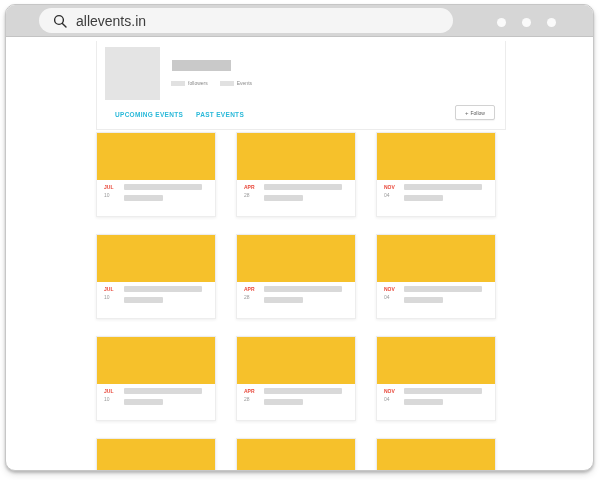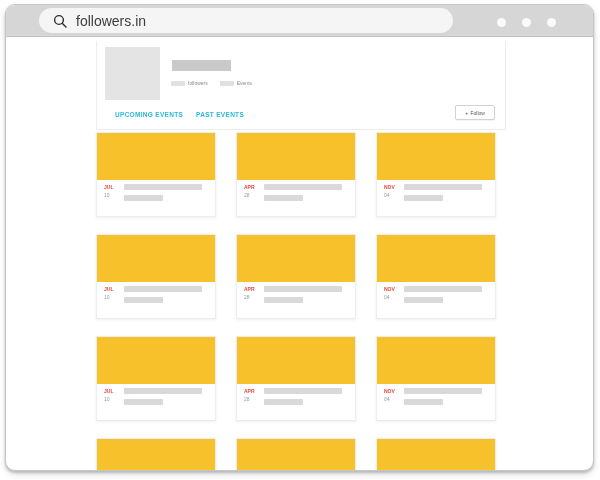--- a/index.html
+++ b/index.html
@@ -57,21 +57,21 @@
 <div class="frame">
 
   <div class="topbar">
     <div class="urlbar">
       <span style="display:flex;">
         <svg width="14" height="14" viewBox="0 0 14 14">
           <circle cx="6" cy="6" r="4.4" fill="none" stroke="#2f2f2f" stroke-width="1.4"></circle>
           <line x1="9.4" y1="9.4" x2="13" y2="13" stroke="#2f2f2f" stroke-width="1.4" stroke-linecap="round"></line>
         </svg>
       </span>
-      <span class="url-text">followers.in</span>
+      <span class="url-text">allevents.in</span>
     </div>
     <div class="menu-dots">
       <span class="dot"></span>
       <span class="dot"></span>
       <span class="dot"></span>
     </div>
   </div>
 
   <div class="profile-card">
     <div class="avatar"></div>

